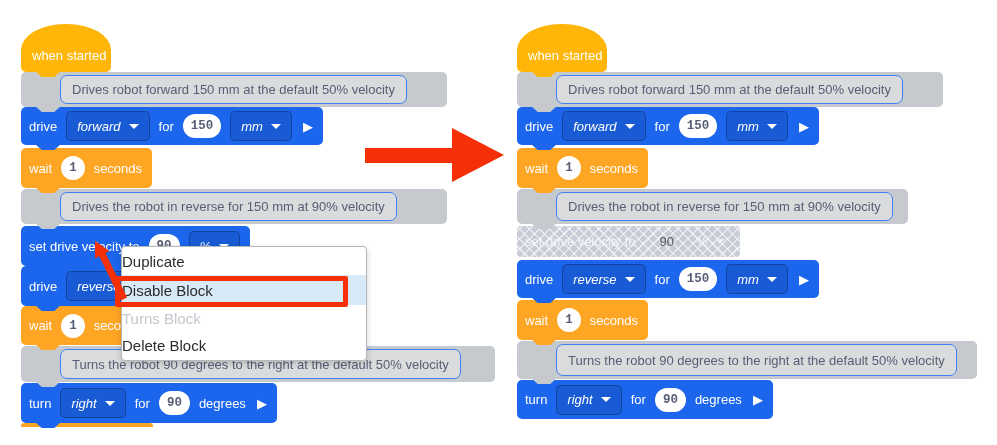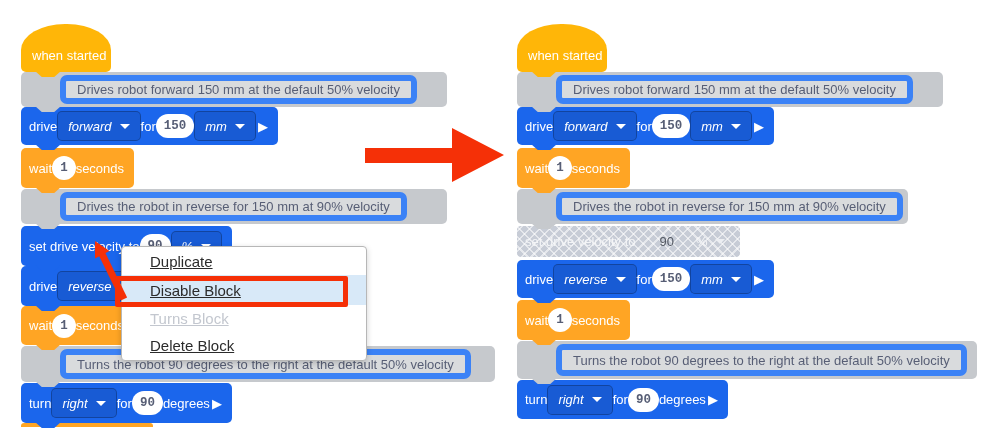--- a/index.html
+++ b/index.html
@@ -3,21 +3,21 @@
 <meta charset="utf-8">
 <style>
   html,body{margin:0;padding:0;background:#fff;}
   #canvas{
     position:relative;width:997px;height:445px;background:#ffffff;overflow:hidden;
     font-family:"Liberation Sans", sans-serif;
   }
   
   .block{
     position:absolute;height:38px;border-radius:5px;
-    display:flex;align-items:center;padding:0 10px 0 8px;
+    display:flex;align-items:center;gap:9px;padding:0 10px 0 8px;
     color:#fff;font-size:13px;font-weight:500;width:max-content;white-space:nowrap;
   }
   .blue{background:#1b66ec;}
   .orange{background:#ffa524;}
   .hat{
     position:absolute;width:90px;height:48px;background:#ffb608;
     border-radius:44px 44px 5px 5px / 26px 26px 5px 5px;
     color:#fff;font-size:13px;font-weight:500;
     display:flex;align-items:flex-end;padding:0 0 9px 11px;box-sizing:border-box;text-align:center;
   }
@@ -34,21 +34,21 @@
   .dd{
     display:flex;align-items:center;gap:8px;height:28px;padding:0 10px;
     background:rgba(0,0,0,.10);border:1px solid rgba(0,0,0,.25);border-radius:5px;font-style:italic;
   }
   .caret{width:0;height:0;border-left:5px solid transparent;border-right:5px solid transparent;border-top:5px solid #fff;}
   .play{font-size:13px;color:#fff;margin-left:2px;}
   
   .comment-wrap{position:absolute;height:35px;background:#c6c9cd;border-radius:5px;}
   .comment-inner{
     position:absolute;left:39px;top:3px;bottom:3px;width:max-content;
-    background:#d9dbdd;border:6px solid #3b82f6;border-radius:7px;
+    background:#d9dbdd;border:1px solid #3b82f6;border-radius:7px;
     color:#575e75;font-size:13px;display:flex;align-items:center;
     padding:0 11px;white-space:nowrap;
   }
   
   .disabled-block{
     position:absolute;height:31px;width:223px;border-radius:4px;box-sizing:border-box;
     background-color:#c7ccd6;
     background-image:
       repeating-linear-gradient(45deg, rgba(255,255,255,.55) 0 1.5px, transparent 1.5px 7px),
       repeating-linear-gradient(-45deg, rgba(255,255,255,.55) 0 1.5px, transparent 1.5px 7px);
@@ -59,21 +59,21 @@
   .dis-value{color:#545963;margin-left:24px;}
   .dis-unit{color:#f4f5f7;margin-left:22px;display:flex;align-items:center;gap:7px;}
   .caret-gray{width:0;height:0;border-left:5px solid transparent;border-right:5px solid transparent;border-top:5px solid #eceef2;}
   
   .menu{
     position:absolute;left:121px;top:246px;width:244px;z-index:40;
     background:#fff;border:1px solid #b7b7b7;border-radius:4px;
     box-shadow:0 2px 6px rgba(0,0,0,.18);
     font-size:15px;color:#2b2b2b;padding:1px 0;
   }
-  .menu-item{height:27px;display:flex;align-items:center;padding-left:28px;text-decoration:underline;}
+  .menu-item{height:27px;display:flex;align-items:center;}
   .menu-item.selected{background:#d8e9f8;height:30px;}
   .menu-item.disabled{color:#c3c7cf;}
   
   .hl-rect{
     position:absolute;left:115px;top:276px;width:233px;height:31px;z-index:51;
     border:5px solid #f53007;border-radius:2px;box-sizing:border-box;pointer-events:none;
   }
   #anno-svg{position:absolute;left:0;top:0;z-index:50;pointer-events:none;}
   .sliver{position:absolute;border-radius:3px 3px 0 0;background:#ffa524;}
 </style>

